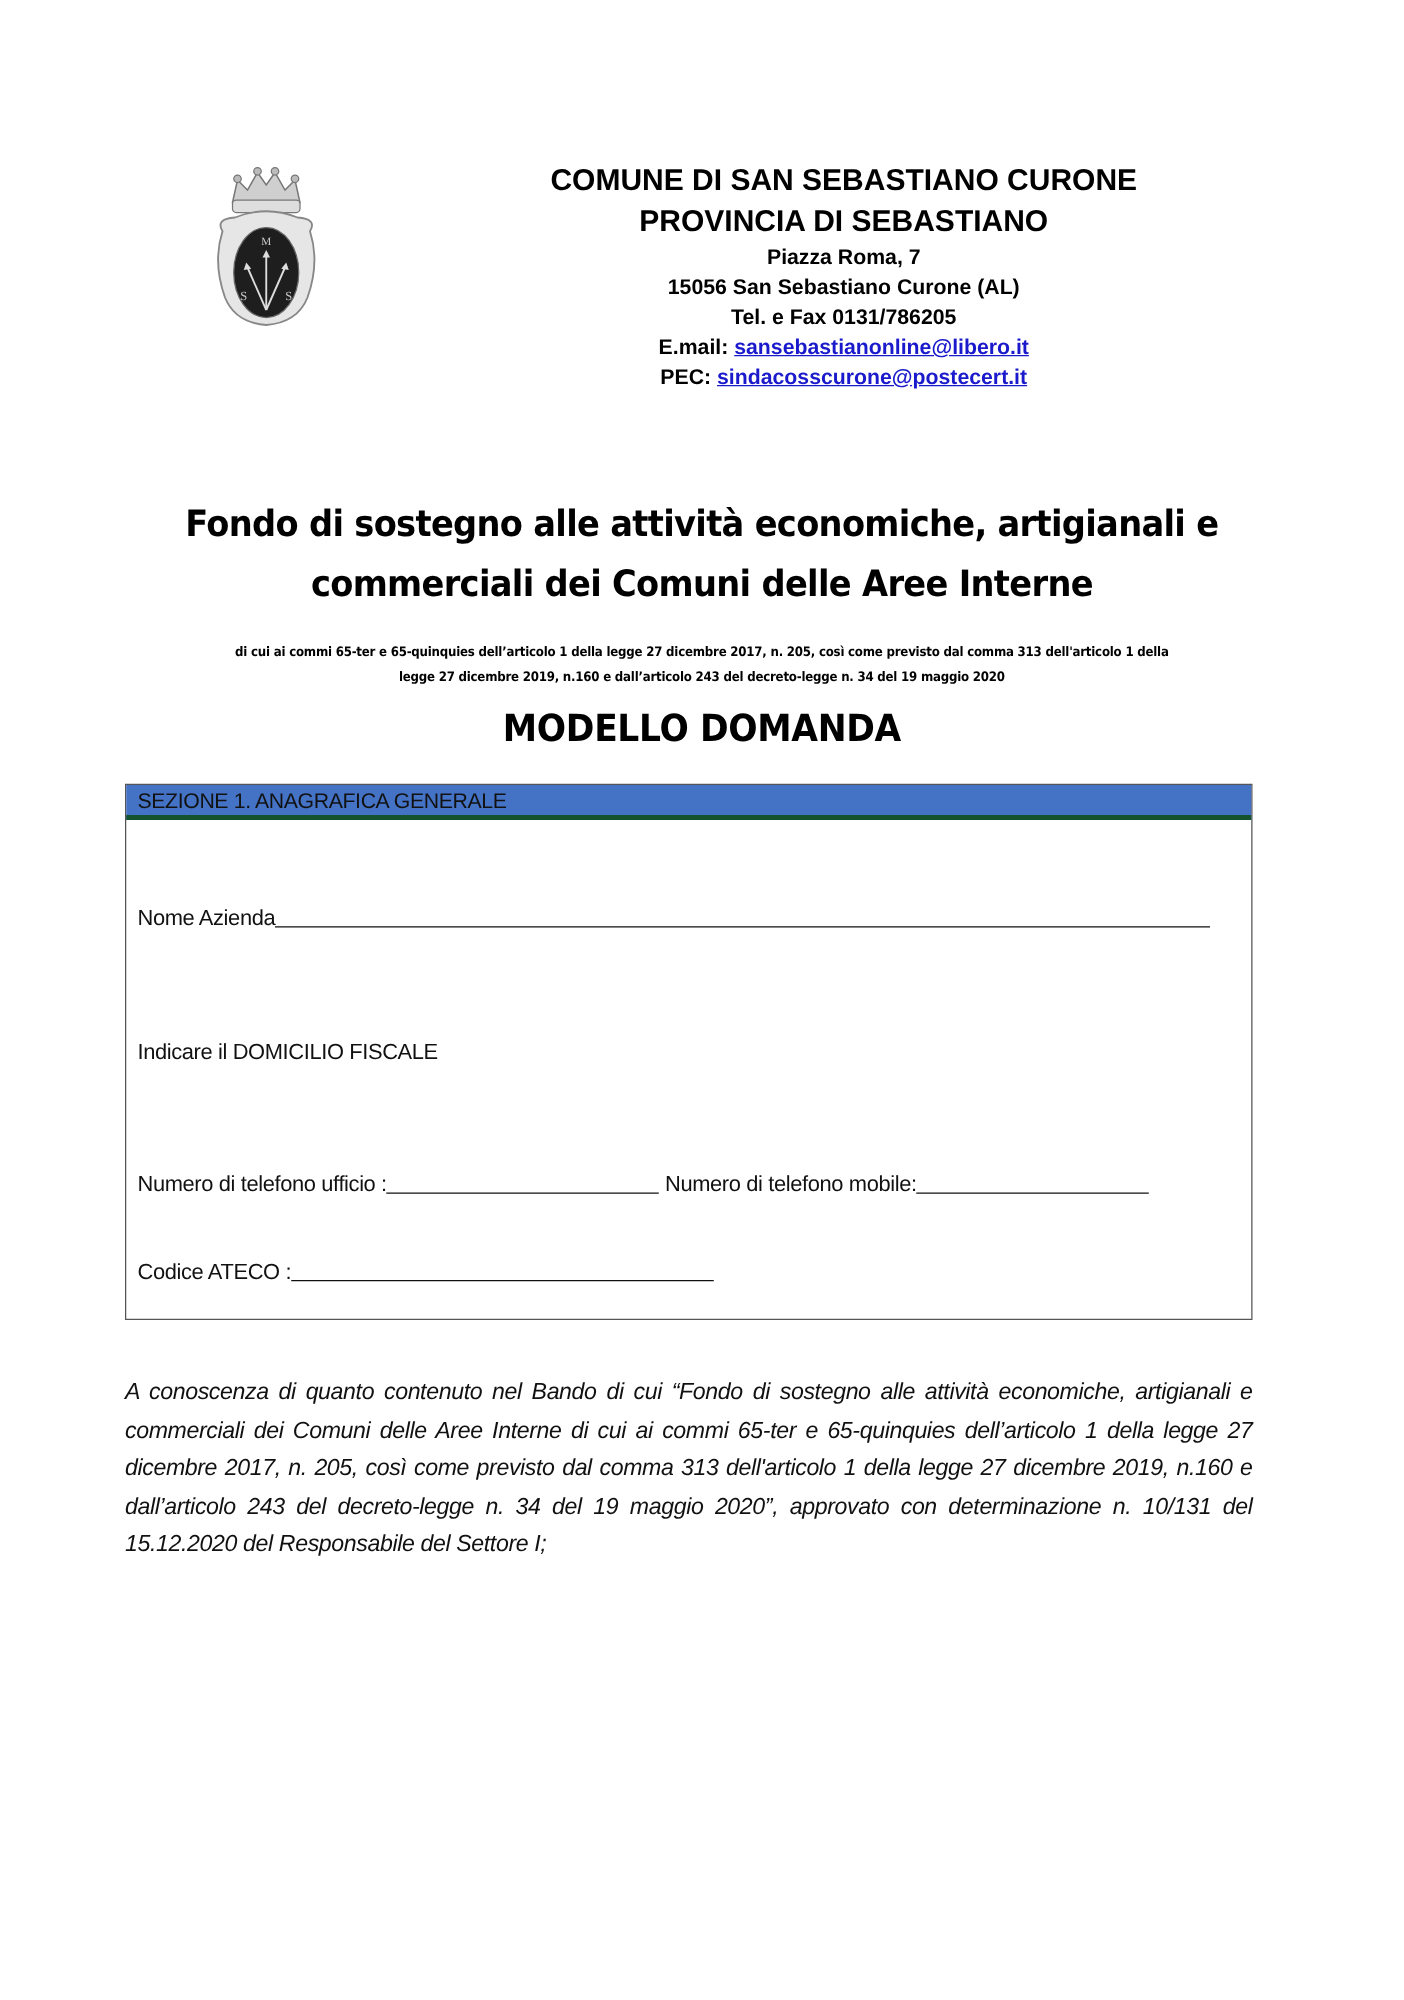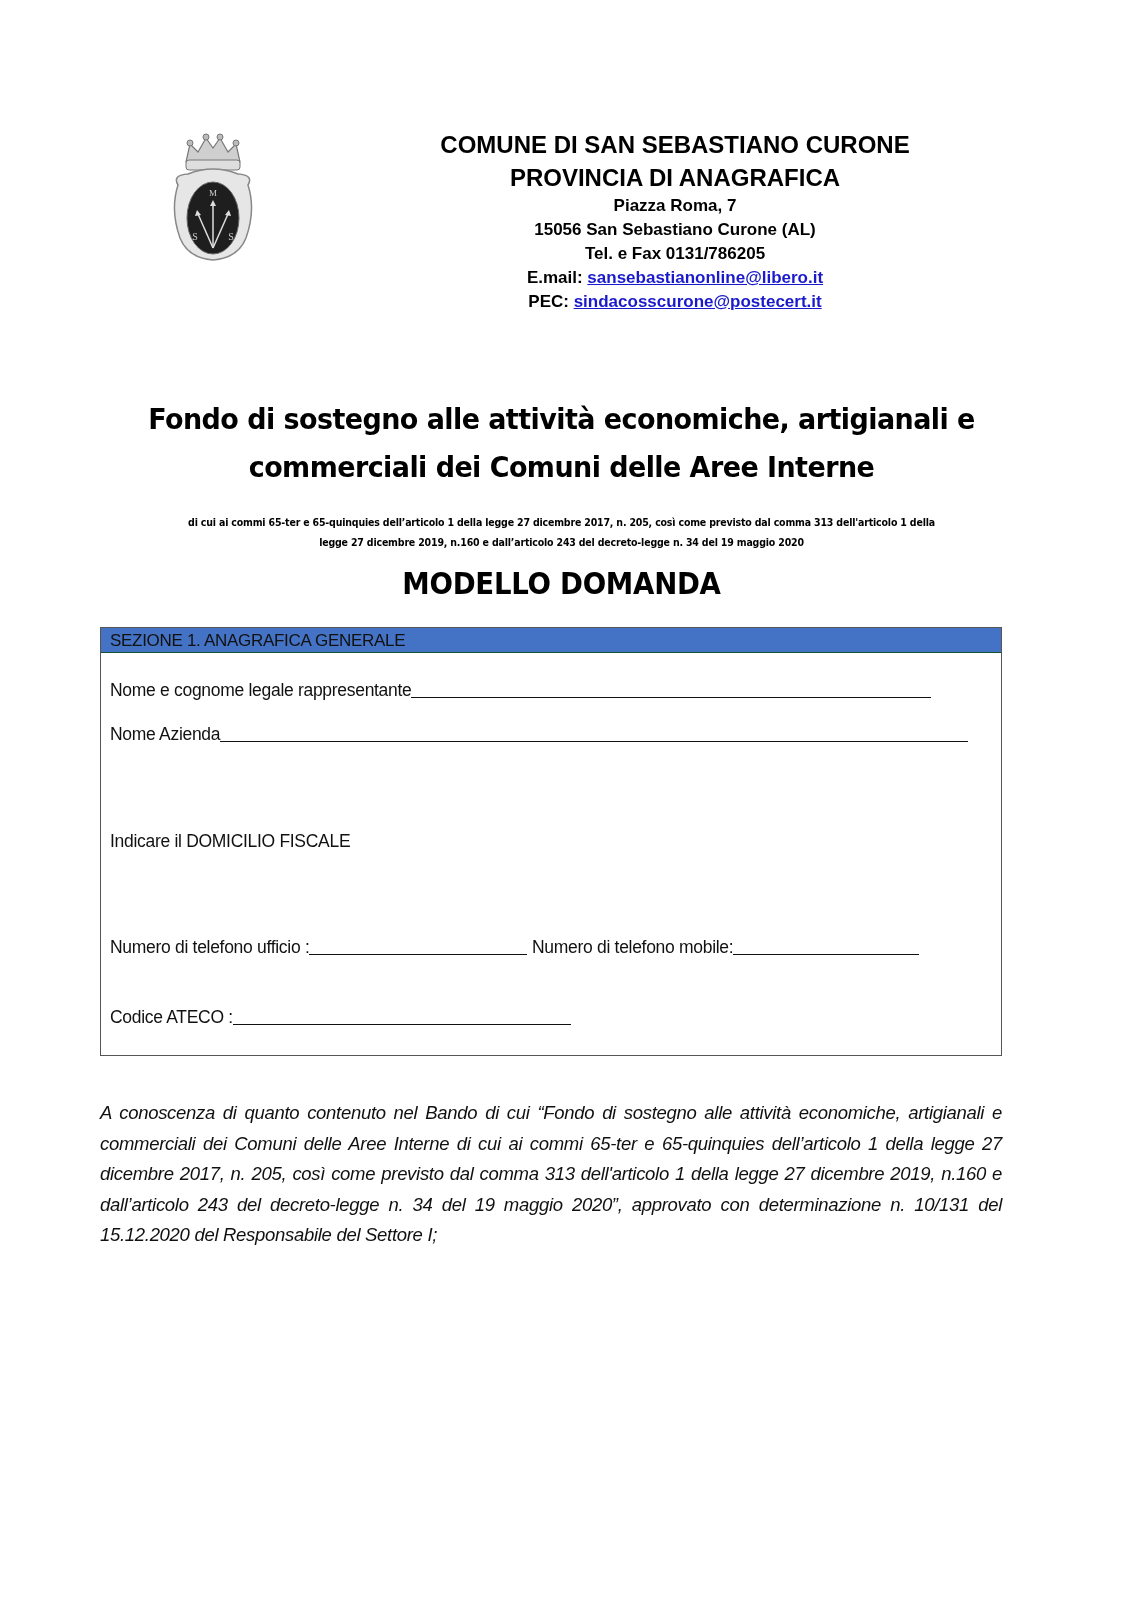--- a/index.html
+++ b/index.html
@@ -15,21 +15,21 @@
   .hdr5 { top:244px; }
   .hdr6 { top:268px; }
   .hdr7 { top:292px; }
   .link { color:#1a1acc; text-decoration:underline; }
   .title { left:100px; width:923px; text-align:center; font-family:"DejaVu Sans", sans-serif; font-weight:bold; font-size:29px; letter-spacing:-0.6px; transform:scaleX(0.93); transform-origin:center; }
   .t1 { top:402px; }
   .t2 { top:450px; }
   .sub { left:100px; width:923px; text-align:center; font-family:"DejaVu Sans", sans-serif; font-weight:bold; font-size:10.5px; line-height:20px; top:512px; letter-spacing:-0.2px; transform:scaleX(0.9); transform-origin:center; }
   .modello { left:100px; width:923px; top:566px; text-align:center; font-family:"DejaVu Sans", sans-serif; font-weight:bold; font-size:30px; transform:scaleX(0.92); transform-origin:center; letter-spacing:-0.3px; }
   .box { left:100px; top:627px; width:902px; height:429px; border:1px solid #555; box-sizing:border-box; }
-  .box-head { position:absolute; left:0; top:0; right:0; height:24px; background:#4472c4; border-bottom:1px solid #14532d; color:#111; font-family:"Liberation Sans Narrow","Liberation Sans", sans-serif; font-size:17px; line-height:25px; padding-left:9px; letter-spacing:-0.3px; }
+  .box-head { position:absolute; left:0; top:0; right:0; height:24px; background:#4472c4; border-bottom:4px solid #14532d; color:#111; font-family:"Liberation Sans Narrow","Liberation Sans", sans-serif; font-size:17px; line-height:25px; padding-left:9px; letter-spacing:-0.3px; }
   .fld { position:absolute; left:9px; font-family:"Liberation Sans", sans-serif; font-size:17.5px; color:#111; white-space:nowrap; display:flex; align-items:flex-end; letter-spacing:-0.3px; }
   .fld .lbl { display:inline-block; }
   .fld .line { display:inline-block; border-bottom:1px solid #111; height:1px; margin-bottom:3px; }
   .small { font-size:12.5px; }
   .para { left:100px; width:902px; top:1098px; font-family:"Liberation Sans", sans-serif; font-size:18.5px; line-height:30.5px; text-align:justify; color:#111; letter-spacing:-0.3px;font-style:italic; }
 </style>
 </head>
 <body>
 
 <div class="abs logo">
@@ -50,21 +50,21 @@
     <line x1="45" y1="118" x2="45" y2="72" stroke="#ddd" stroke-width="1.5"></line>
     <line x1="45" y1="118" x2="30" y2="84" stroke="#ddd" stroke-width="1.5"></line>
     <line x1="45" y1="118" x2="60" y2="84" stroke="#ddd" stroke-width="1.5"></line>
     <path d="M42 76 L45 70 L48 76 Z" fill="#ddd"></path>
     <path d="M27 86 L29 80 L33 85 Z" fill="#ddd"></path>
     <path d="M63 86 L61 80 L57 85 Z" fill="#ddd"></path>
   </svg>
 </div>
 
 <div class="abs hdr hdr1">COMUNE DI SAN SEBASTIANO CURONE</div>
-<div class="abs hdr hdr2">PROVINCIA DI ANAGRAFICA</div>
+<div class="abs hdr hdr2">PROVINCIA DI SEBASTIANO</div>
 <div class="abs hdr hdr-s hdr3">Piazza Roma, 7</div>
 <div class="abs hdr hdr-s hdr4">15056 San Sebastiano Curone (AL)</div>
 <div class="abs hdr hdr-s hdr5">Tel. e Fax 0131/786205</div>
 <div class="abs hdr hdr-s hdr6">
   <span>E.mail: </span><span class="link">sansebastianonline@libero.it</span>
 </div>
 <div class="abs hdr hdr-s hdr7">
   <span>PEC: </span><span class="link">sindacosscurone@postecert.it</span>
 </div>
 
@@ -72,24 +72,20 @@
 <div class="abs title t2">commerciali dei Comuni delle Aree Interne</div>
 <div class="abs sub">
   <div>di cui ai commi 65-ter e 65-quinquies dell’articolo 1 della legge 27 dicembre 2017, n. 205, così come previsto dal comma 313 dell'articolo 1 della</div>
   <div>legge 27 dicembre 2019, n.160 e dall’articolo 243 del decreto-legge n. 34 del 19 maggio 2020</div>
 </div>
 <div class="abs modello">MODELLO DOMANDA</div>
 
 <div class="abs box">
   <div class="box-head">SEZIONE 1. ANAGRAFICA GENERALE</div>
 
-  <div class="fld" style="top:52px;">
-    <span class="lbl">Nome e cognome legale rappresentante </span>
-    <span class="line" style="width:520px;"></span>
-  </div>
 
   <div class="fld" style="top:96px;">
     <span class="lbl">Nome Azienda</span>
     <span class="line" style="width:748px;"></span>
   </div>
 
 
   <div class="fld" style="top:203px;text-align:center;">
     <span class="lbl">Indicare il DOMICILIO FISCALE</span>
   </div>

